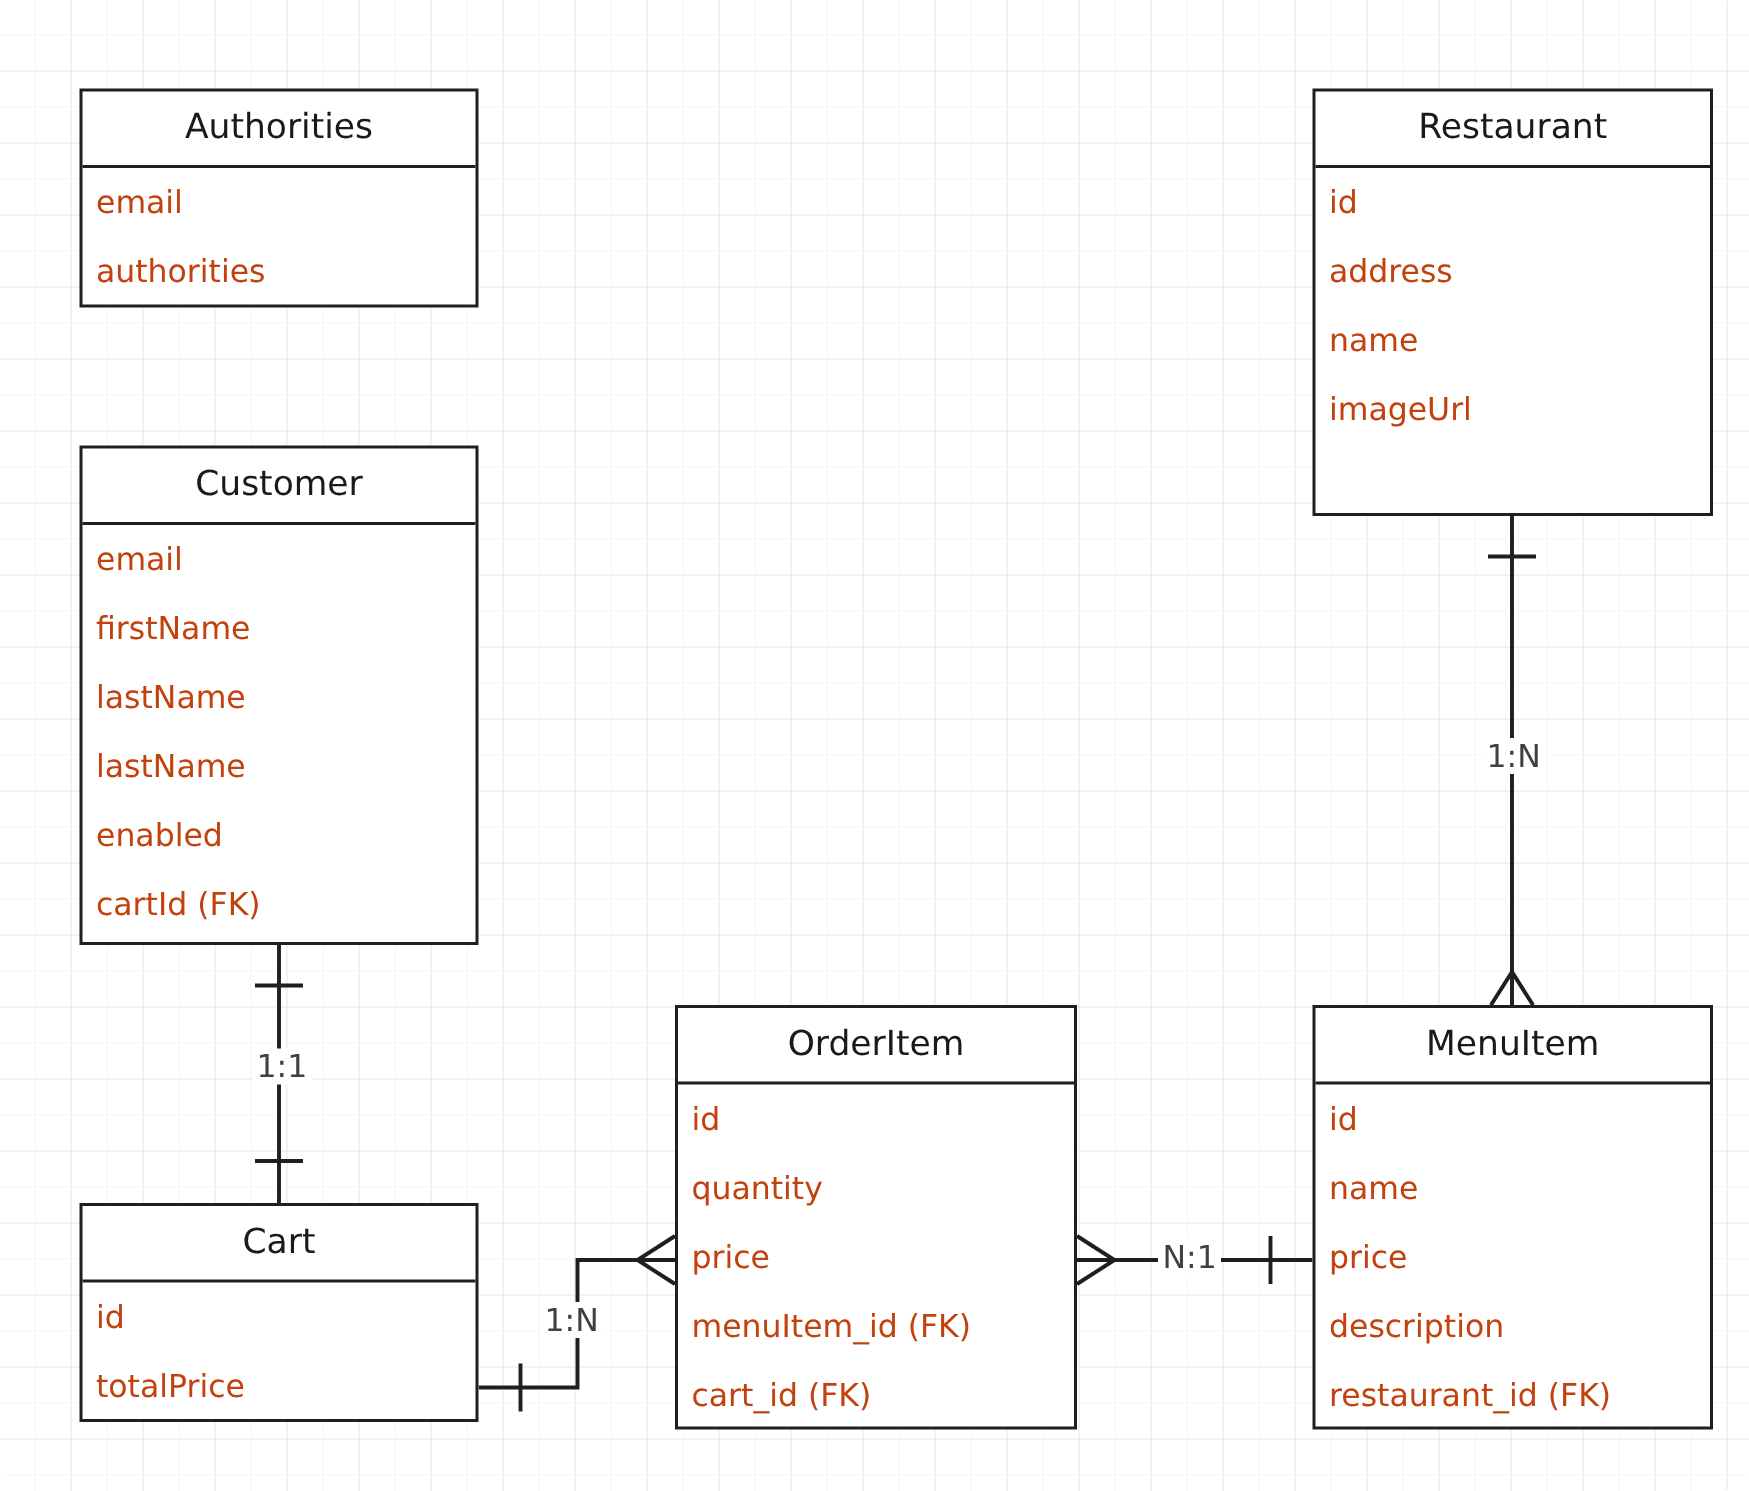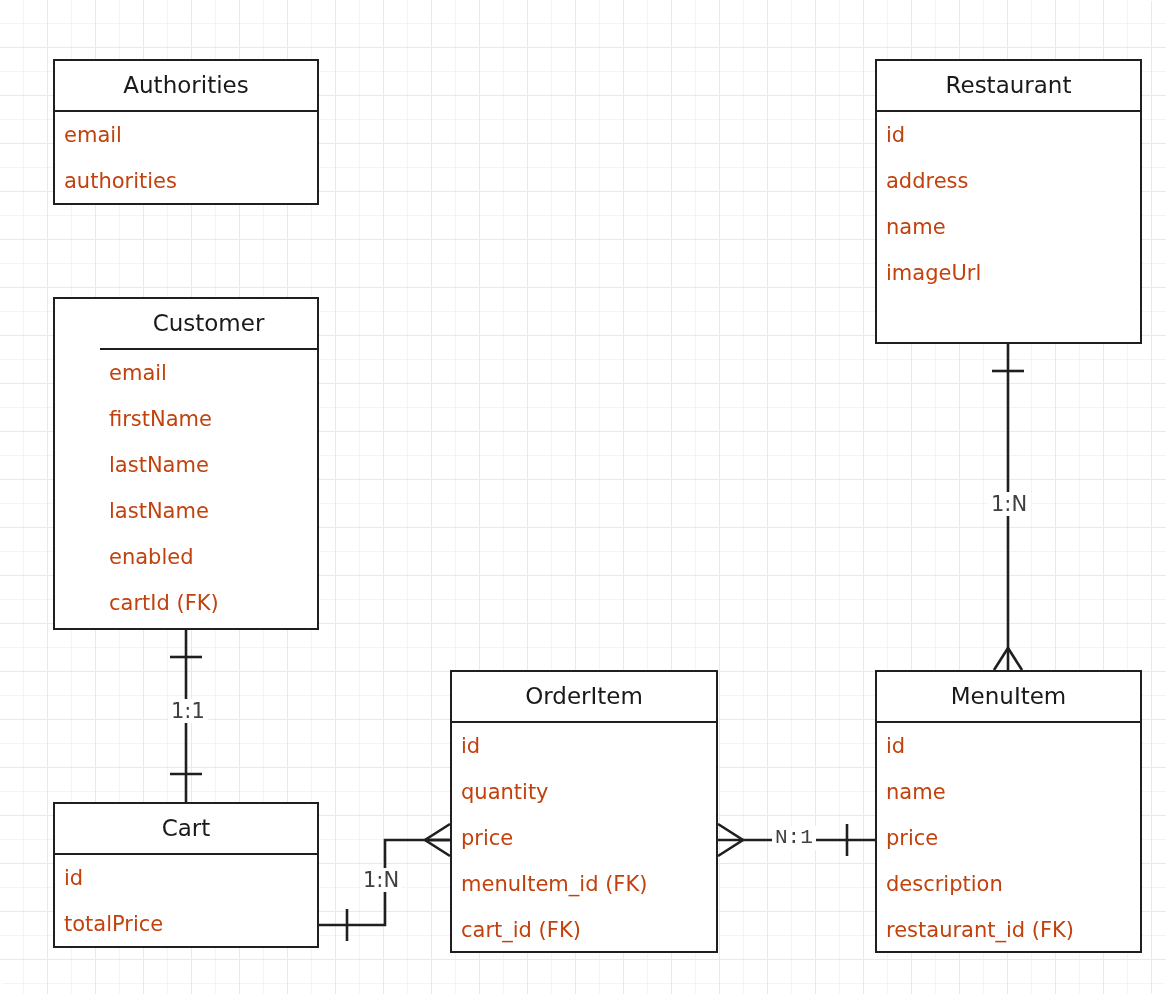--- a/index.html
+++ b/index.html
@@ -124,21 +124,21 @@
   </svg>
 
   <div class="entity" style="left:53px; top:59px; width:266px; height:146px;">
     <div class="entity-title">Authorities</div>
     <div class="entity-attrs">
       <div class="attr">email</div>
       <div class="attr">authorities</div>
     </div>
   </div>
 
-  <div class="entity" style="left:53px; top:297px; width:266px; height:333px;padding-left:45px;">
+  <div class="entity" style="left:53px; top:297px; width:266px; height:333px;">
     <div class="entity-title">Customer</div>
     <div class="entity-attrs">
       <div class="attr">email</div>
       <div class="attr">firstName</div>
       <div class="attr">lastName</div>
       <div class="attr">lastName</div>
       <div class="attr">enabled</div>
       <div class="attr">cartId (FK)</div>
     </div>
   </div>
@@ -180,17 +180,17 @@
       <div class="attr">price</div>
       <div class="attr">description</div>
       <div class="attr">restaurant_id (FK)</div>
     </div>
   </div>
 
   <div class="card-label" style="left:168px; top:699px;">1:1</div>
 
   <div class="card-label" style="left:360px; top:868px;">1:N</div>
 
-  <div class="card-label" style="left:772px; top:826px;font-family:Liberation Mono, monospace;">N:1</div>
+  <div class="card-label" style="left:772px; top:826px;">N:1</div>
 
   <div class="card-label" style="left:988px; top:492px;">1:N</div>
 
 </div>
 
 </body></html>

